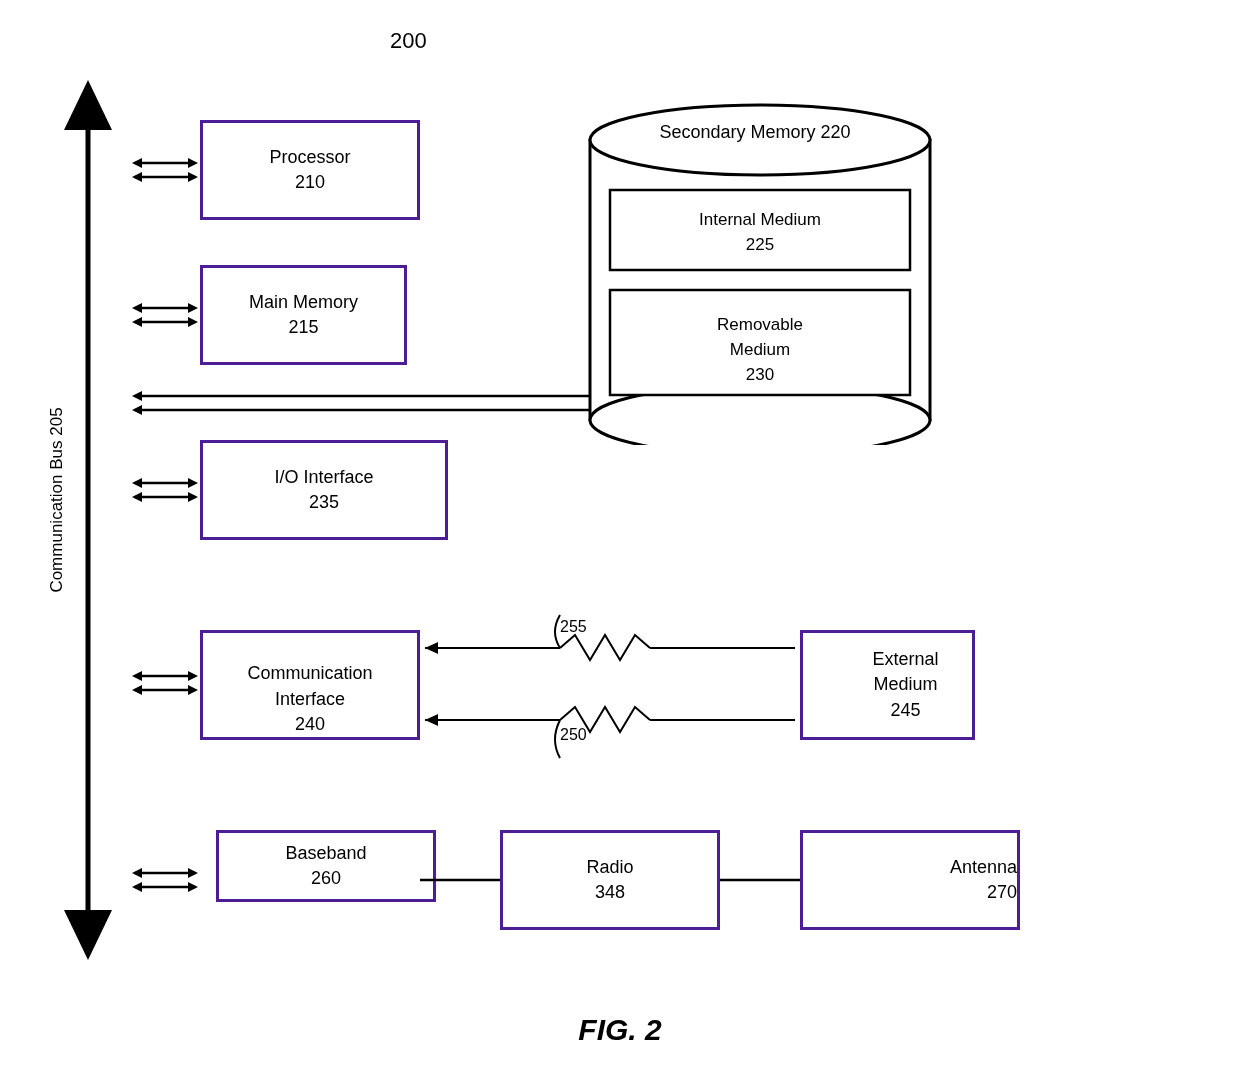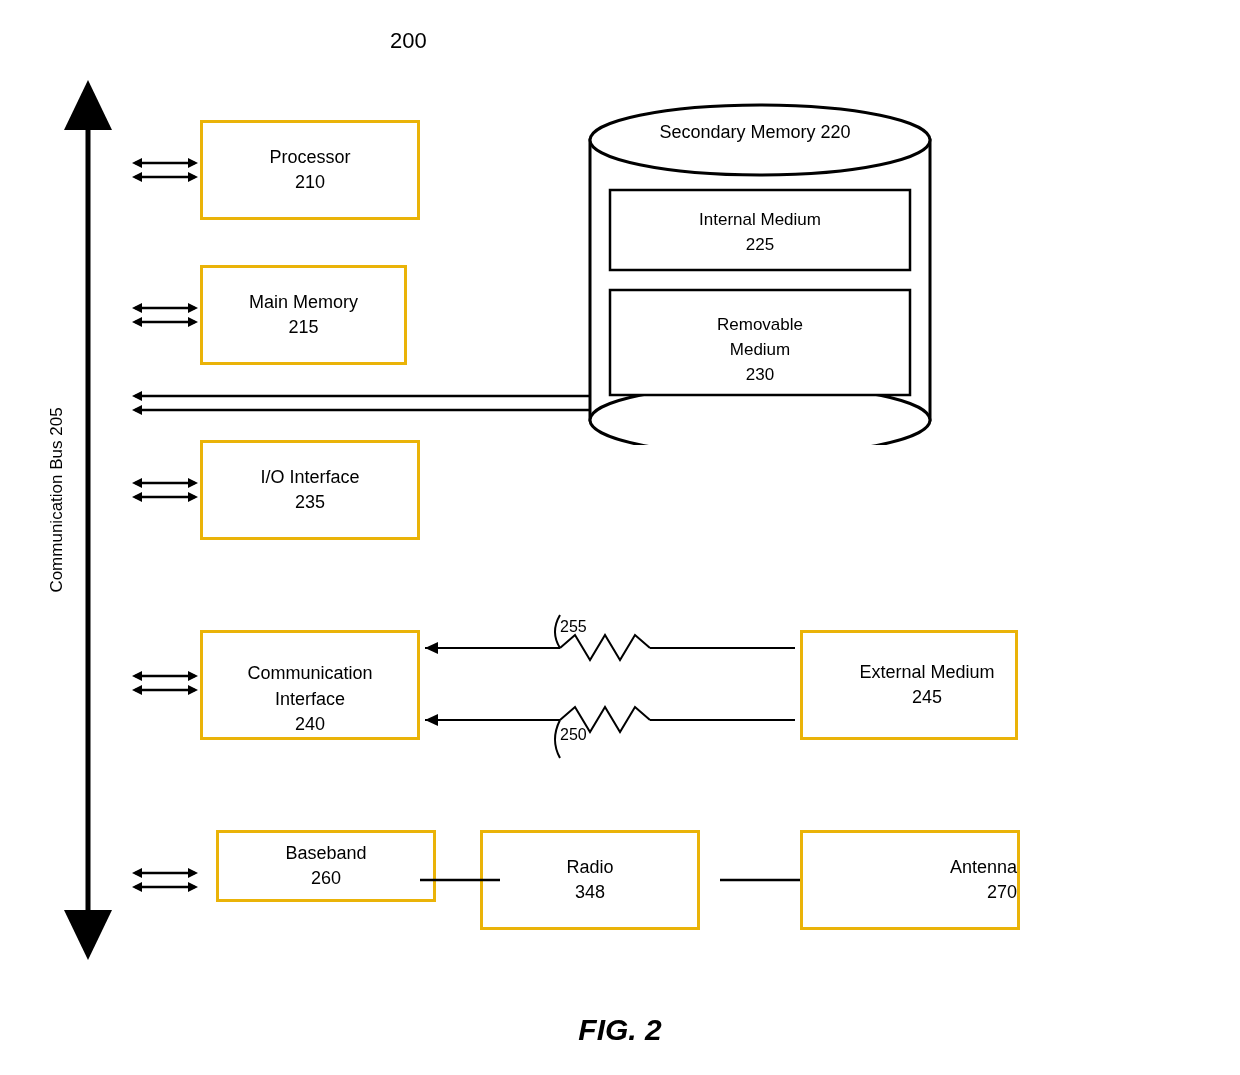--- a/index.html
+++ b/index.html
@@ -24,21 +24,21 @@
       position: absolute;
       left: 48px;
       top: 75px;
       width: 80px;
       height: 890px;
     }
 
     
     .box {
       position: absolute;
-      border: 3px solid #eab308;
+      border: 3px solid #4c1d95;
       background: #fff;
       text-align: center;
       display: flex;
       flex-direction: column;
       align-items: center;
       justify-content: center;
       font-size: 18px;
       line-height: 1.4;
     }
 
@@ -110,21 +110,21 @@
 
   <svg style="position:absolute;left:130px;top:388px;width:530px;height:30px;" viewBox="0 0 530 30">
     <line x1="5" y1="8" x2="525" y2="8" stroke="#000" stroke-width="2.5"></line>
     <polygon points="2,8 12,3 12,13" fill="#000"></polygon>
     <polygon points="528,8 518,3 518,13" fill="#000"></polygon>
     <line x1="5" y1="22" x2="525" y2="22" stroke="#000" stroke-width="2.5"></line>
     <polygon points="2,22 12,17 12,27" fill="#000"></polygon>
     <polygon points="528,22 518,17 518,27" fill="#000"></polygon>
   </svg>
 
-  <div class="box" style="left:200px;top:440px;width:220px;height:100px;">
+  <div class="box" style="left:200px;top:440px;width:248px;height:100px;">
     <span>I/O Interface</span>
     <span>235</span>
   </div>
 
   <svg style="position:absolute;left:130px;top:475px;width:70px;height:30px;" viewBox="0 0 70 30">
     <line x1="5" y1="8" x2="65" y2="8" stroke="#000" stroke-width="2.5"></line>
     <polygon points="2,8 12,3 12,13" fill="#000"></polygon>
     <polygon points="68,8 58,3 58,13" fill="#000"></polygon>
     <line x1="5" y1="22" x2="65" y2="22" stroke="#000" stroke-width="2.5"></line>
     <polygon points="2,22 12,17 12,27" fill="#000"></polygon>
@@ -161,21 +161,21 @@
 
   <svg style="position:absolute;left:130px;top:668px;width:70px;height:30px;" viewBox="0 0 70 30">
     <line x1="5" y1="8" x2="65" y2="8" stroke="#000" stroke-width="2.5"></line>
     <polygon points="2,8 12,3 12,13" fill="#000"></polygon>
     <polygon points="68,8 58,3 58,13" fill="#000"></polygon>
     <line x1="5" y1="22" x2="65" y2="22" stroke="#000" stroke-width="2.5"></line>
     <polygon points="2,22 12,17 12,27" fill="#000"></polygon>
     <polygon points="68,22 58,17 58,27" fill="#000"></polygon>
   </svg>
 
-  <div class="box" style="left:800px;top:630px;width:218px;height:110px;padding-left:36px;">
+  <div class="box" style="left:800px;top:630px;width:175px;height:110px;padding-left:36px;">
     <span>External Medium</span>
     <span>245</span>
   </div>
 
   <svg style="position:absolute;left:420px;top:610px;width:380px;height:160px;" viewBox="0 0 380 160">
 
     <line x1="5" y1="38" x2="140" y2="38" stroke="#000" stroke-width="2"></line>
 
     <polyline points="140,38 155,25 170,50 185,25 200,50 215,25 230,38" fill="none" stroke="#000" stroke-width="2"></polyline>
     <line x1="230" y1="38" x2="375" y2="38" stroke="#000" stroke-width="2"></line>
@@ -201,21 +201,21 @@
 
   <svg style="position:absolute;left:130px;top:865px;width:70px;height:30px;" viewBox="0 0 70 30">
     <line x1="5" y1="8" x2="65" y2="8" stroke="#000" stroke-width="2.5"></line>
     <polygon points="2,8 12,3 12,13" fill="#000"></polygon>
     <polygon points="68,8 58,3 58,13" fill="#000"></polygon>
     <line x1="5" y1="22" x2="65" y2="22" stroke="#000" stroke-width="2.5"></line>
     <polygon points="2,22 12,17 12,27" fill="#000"></polygon>
     <polygon points="68,22 58,17 58,27" fill="#000"></polygon>
   </svg>
 
-  <div class="box" style="left:480px;top:830px;width:220px;height:100px;">
+  <div class="box" style="left:500px;top:830px;width:220px;height:100px;">
     <span>Radio</span>
     <span>348</span>
   </div>
 
   <svg style="position:absolute;left:420px;top:870px;width:80px;height:20px;" viewBox="0 0 80 20">
     <line x1="0" y1="10" x2="80" y2="10" stroke="#000" stroke-width="2.5"></line>
   </svg>
 
   <div class="box" style="left:800px;top:830px;width:220px;height:100px;align-items:flex-end;">
     <span>Antenna</span>

